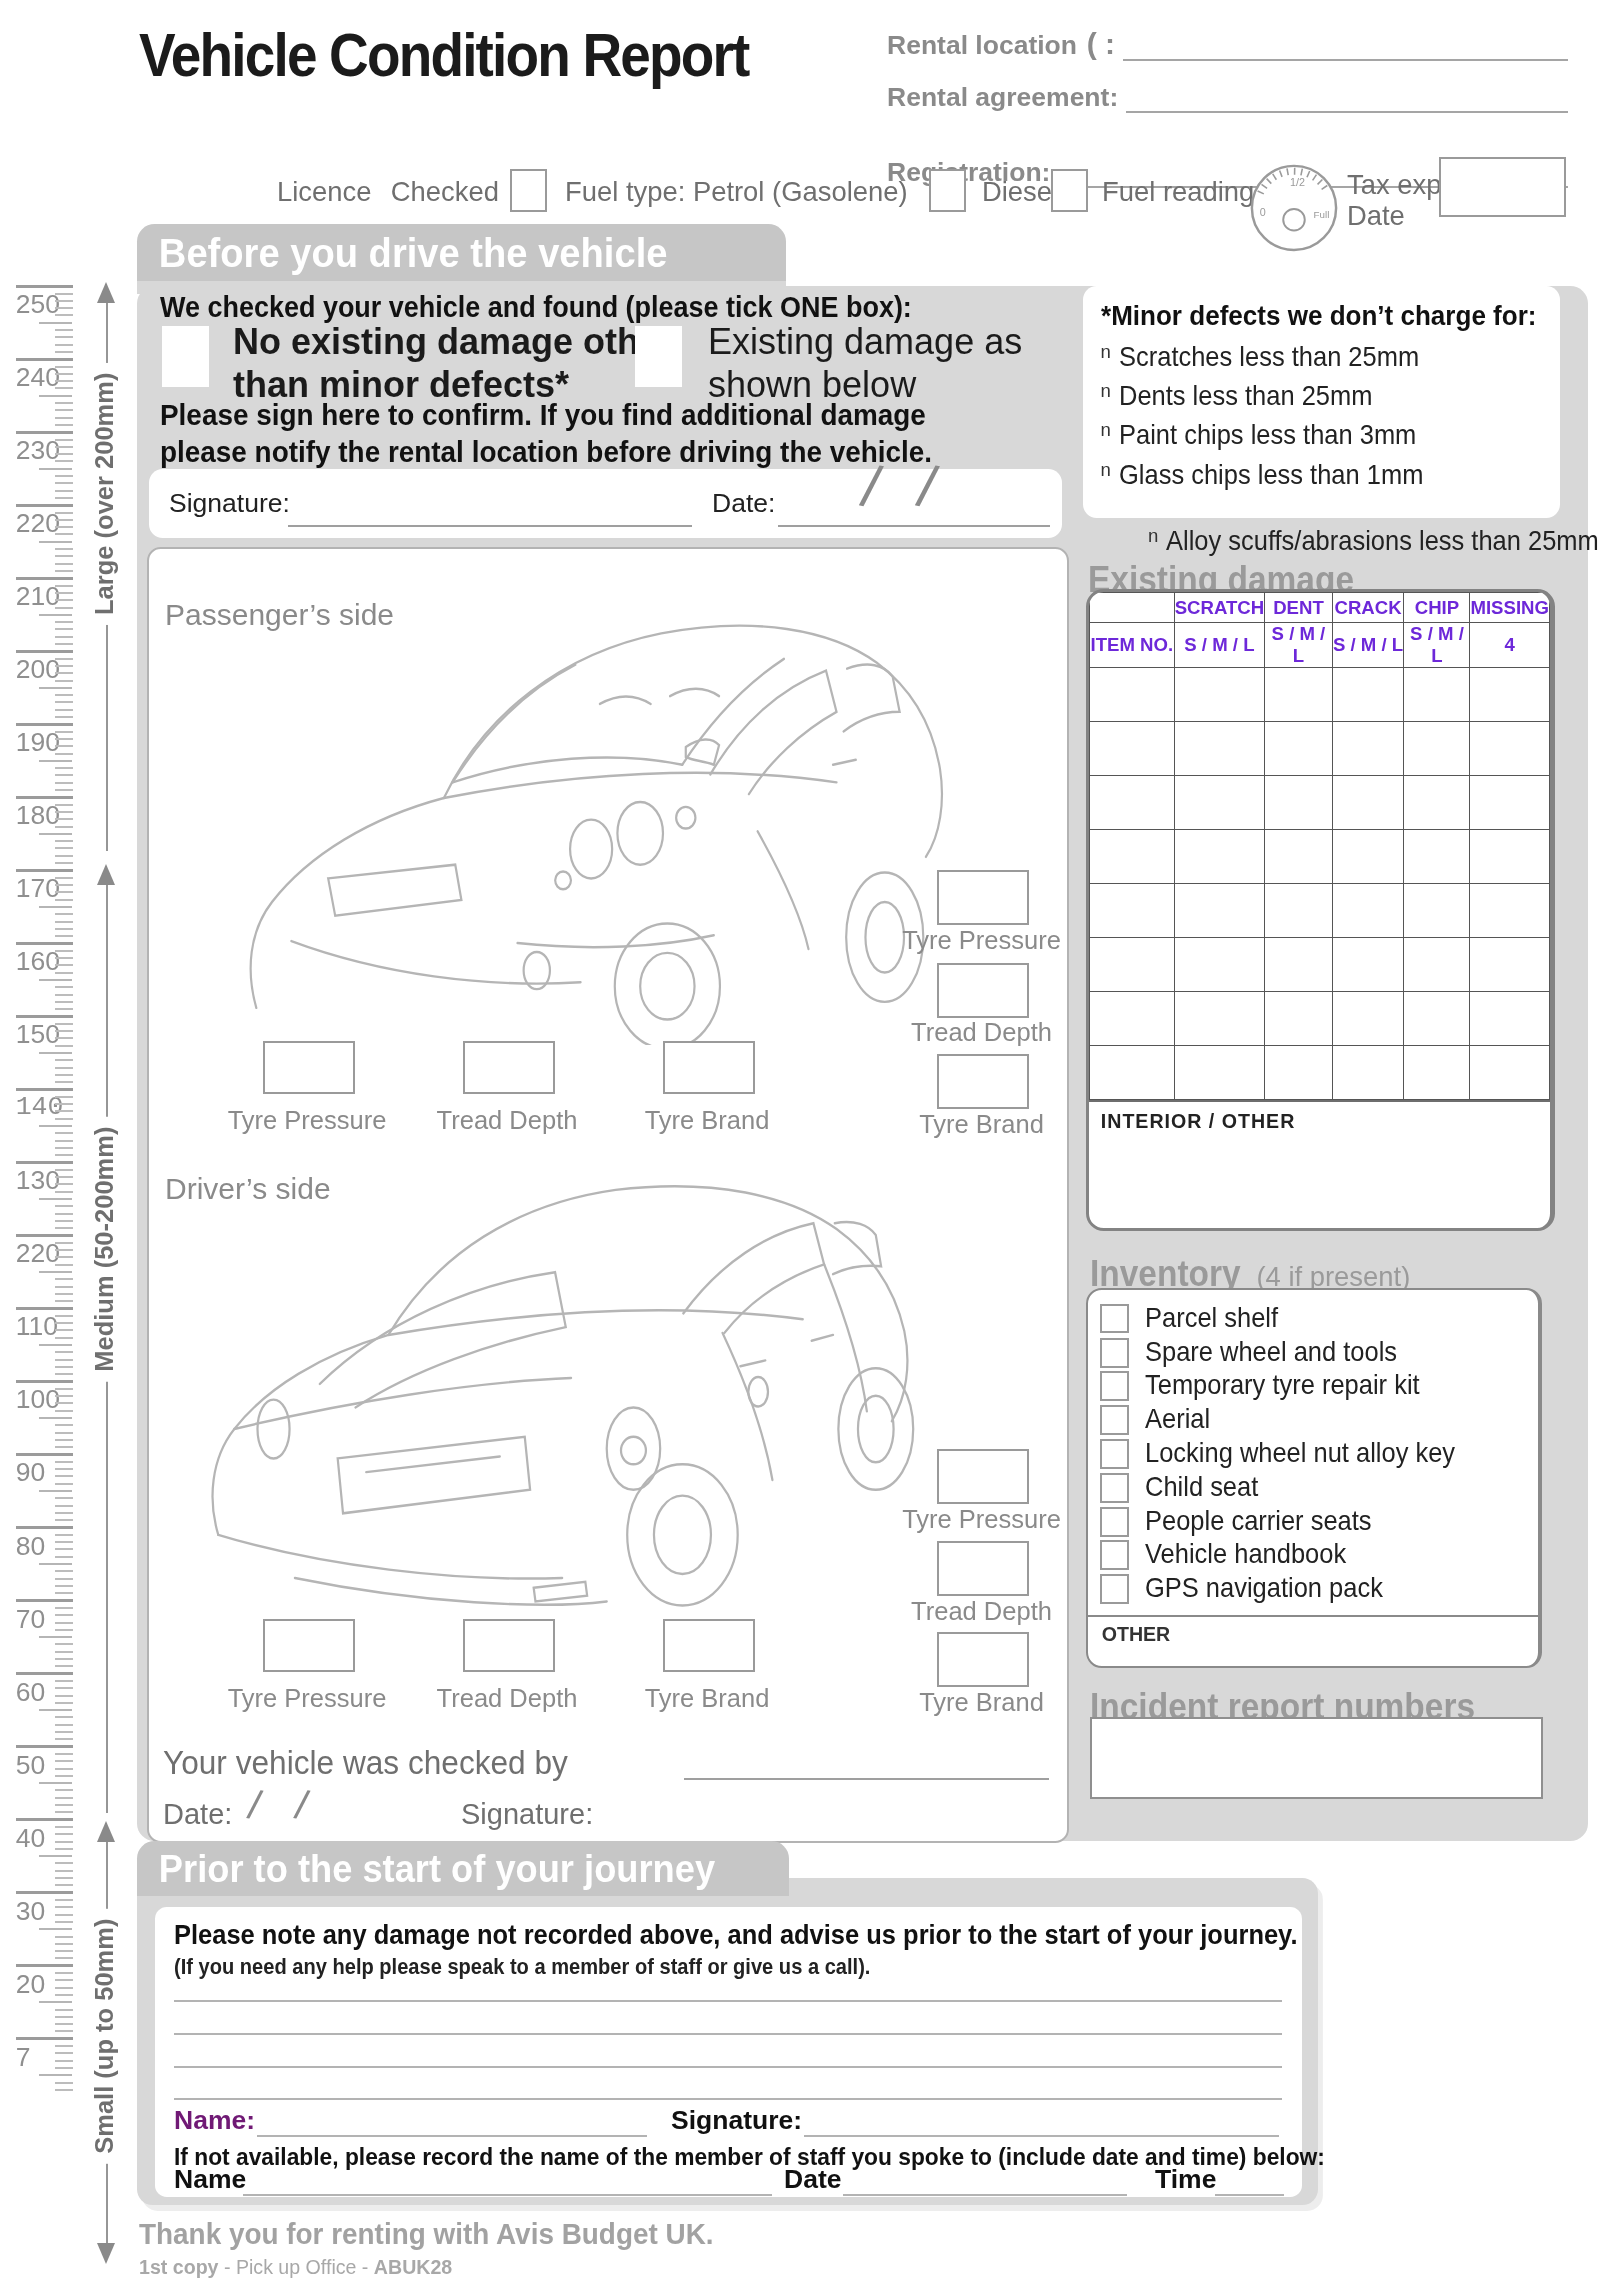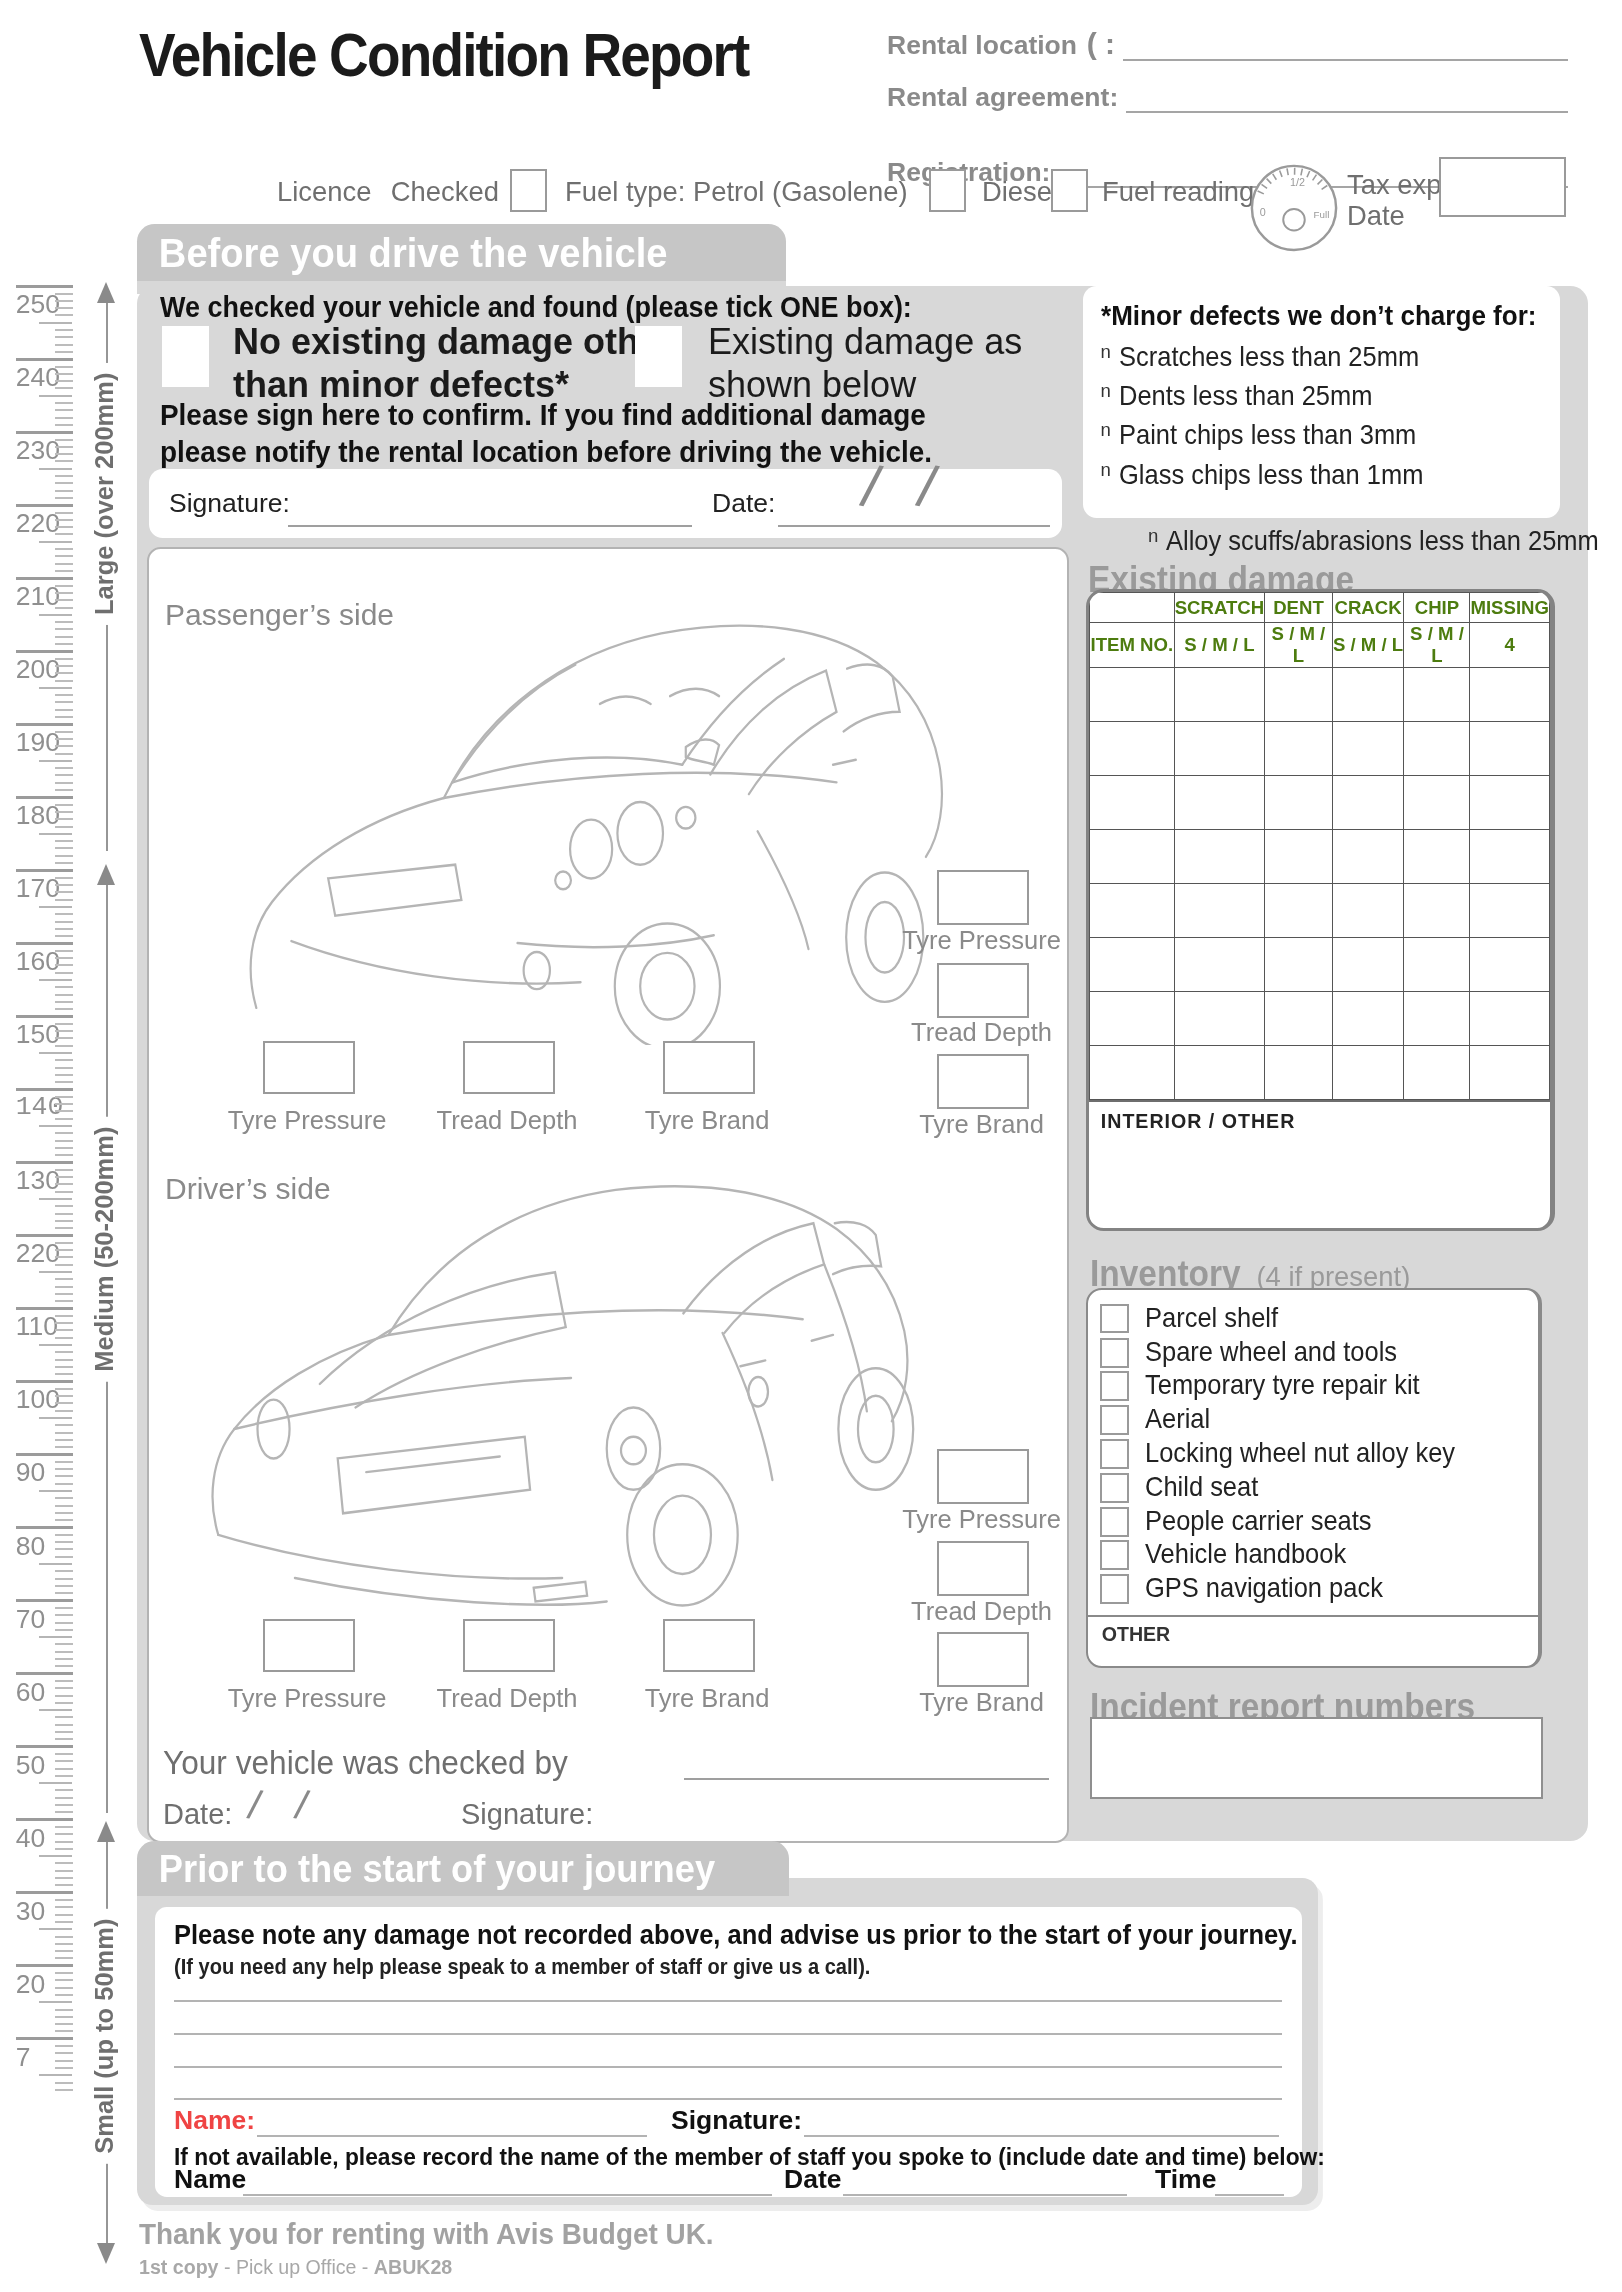--- a/index.html
+++ b/index.html
@@ -22,21 +22,21 @@
           font-weight:bold;font-size:25.5px;color:#6f6f6f;background:#fff;padding:9.8px 0;white-space:nowrap;}
   .arrowline{position:absolute;width:2px;background:#969696;}
   .ah-up{position:absolute;width:0;height:0;border-left:9.8px solid transparent;border-right:9.8px solid transparent;border-bottom:21.6px solid #8a8a8a;}
   .ah-dn{position:absolute;width:0;height:0;border-left:9.8px solid transparent;border-right:9.8px solid transparent;border-top:21.6px solid #8a8a8a;}
   .slash{position:absolute;color:#8a8a8a;transform:rotate(12deg);}
   .bullet{font-size:18.6px;color:#333;margin-right:7.8px;vertical-align:top;}
   .defitem{position:absolute;font-size:27.4px;color:#222;white-space:nowrap;}
   .invitem{position:absolute;font-size:27.4px;color:#222;white-space:nowrap;}
   #damage-table table{border-collapse:collapse;width:100%;}
   #damage-table th,#damage-table td{border:1px solid #555;font-size:18.6px;font-weight:bold;
-      text-align:center;padding:0;color:#4d7c0f;}
+      text-align:center;padding:0;color:#6d28d9;}
   svg{display:block;}
   .carline{stroke:#b5b5b5;stroke-width:2.5;fill:none;stroke-linecap:round;}
   .fieldrow{position:absolute;display:flex;align-items:flex-end;width:681px;}
   .fieldrow .lab{font-weight:bold;font-size:26.5px;color:#8a8a8a;white-space:nowrap;}
   .fieldrow .line{flex:1;border-bottom:2px solid #a5a5a5;height:33px;margin-left:7.8px;}
 </style>
 </head>
 <body>
 
 <div id="page">
@@ -621,21 +621,21 @@
   <div class="abs" style="left:155px;top:1907px;width:1147px;height:290px;background:#fff;border-radius:11.8px;"></div>
 
   <div class="abs cond" style="left:174px;top:1919px;font-size:27.4px;font-weight:bold;color:#111;">Please note any damage not recorded above, and advise us prior to the start of your journey.</div>
   <div class="abs cond" style="left:174px;top:1954px;font-size:21.6px;font-weight:bold;color:#222;">(If you need any help please speak to a member of staff or give us a call).</div>
 
   <div class="abs thin" style="left:174px;top:2000px;width:1108px;"></div>
   <div class="abs thin" style="left:174px;top:2033px;width:1108px;"></div>
   <div class="abs thin" style="left:174px;top:2066px;width:1108px;"></div>
   <div class="abs thin" style="left:174px;top:2098px;width:1108px;"></div>
 
-  <div class="abs" style="left:174px;top:2105px;font-size:26.5px;font-weight:bold;color:#ef4444;">Name:</div>
+  <div class="abs" style="left:174px;top:2105px;font-size:26.5px;font-weight:bold;color:#701a75;">Name:</div>
   <div class="ul thin" style="left:257px;top:2135px;width:390px;"></div>
   <div class="abs" style="left:671px;top:2105px;font-size:26.5px;font-weight:bold;color:#111;">Signature:</div>
   <div class="ul thin" style="left:804px;top:2135px;width:475px;"></div>
 
   <div class="abs cond" style="left:174px;top:2143px;font-size:24.5px;font-weight:bold;color:#111;">If not available, please record the name of the member of staff you spoke to (include date and time) below:</div>
 
   <div class="abs" style="left:174px;top:2164px;font-size:26.5px;font-weight:bold;color:#111;">Name</div>
   <div class="ul thin" style="left:243px;top:2194px;width:529px;"></div>
   <div class="abs" style="left:784px;top:2164px;font-size:26.5px;font-weight:bold;color:#111;">Date</div>
   <div class="ul thin" style="left:843px;top:2194px;width:284px;"></div>

